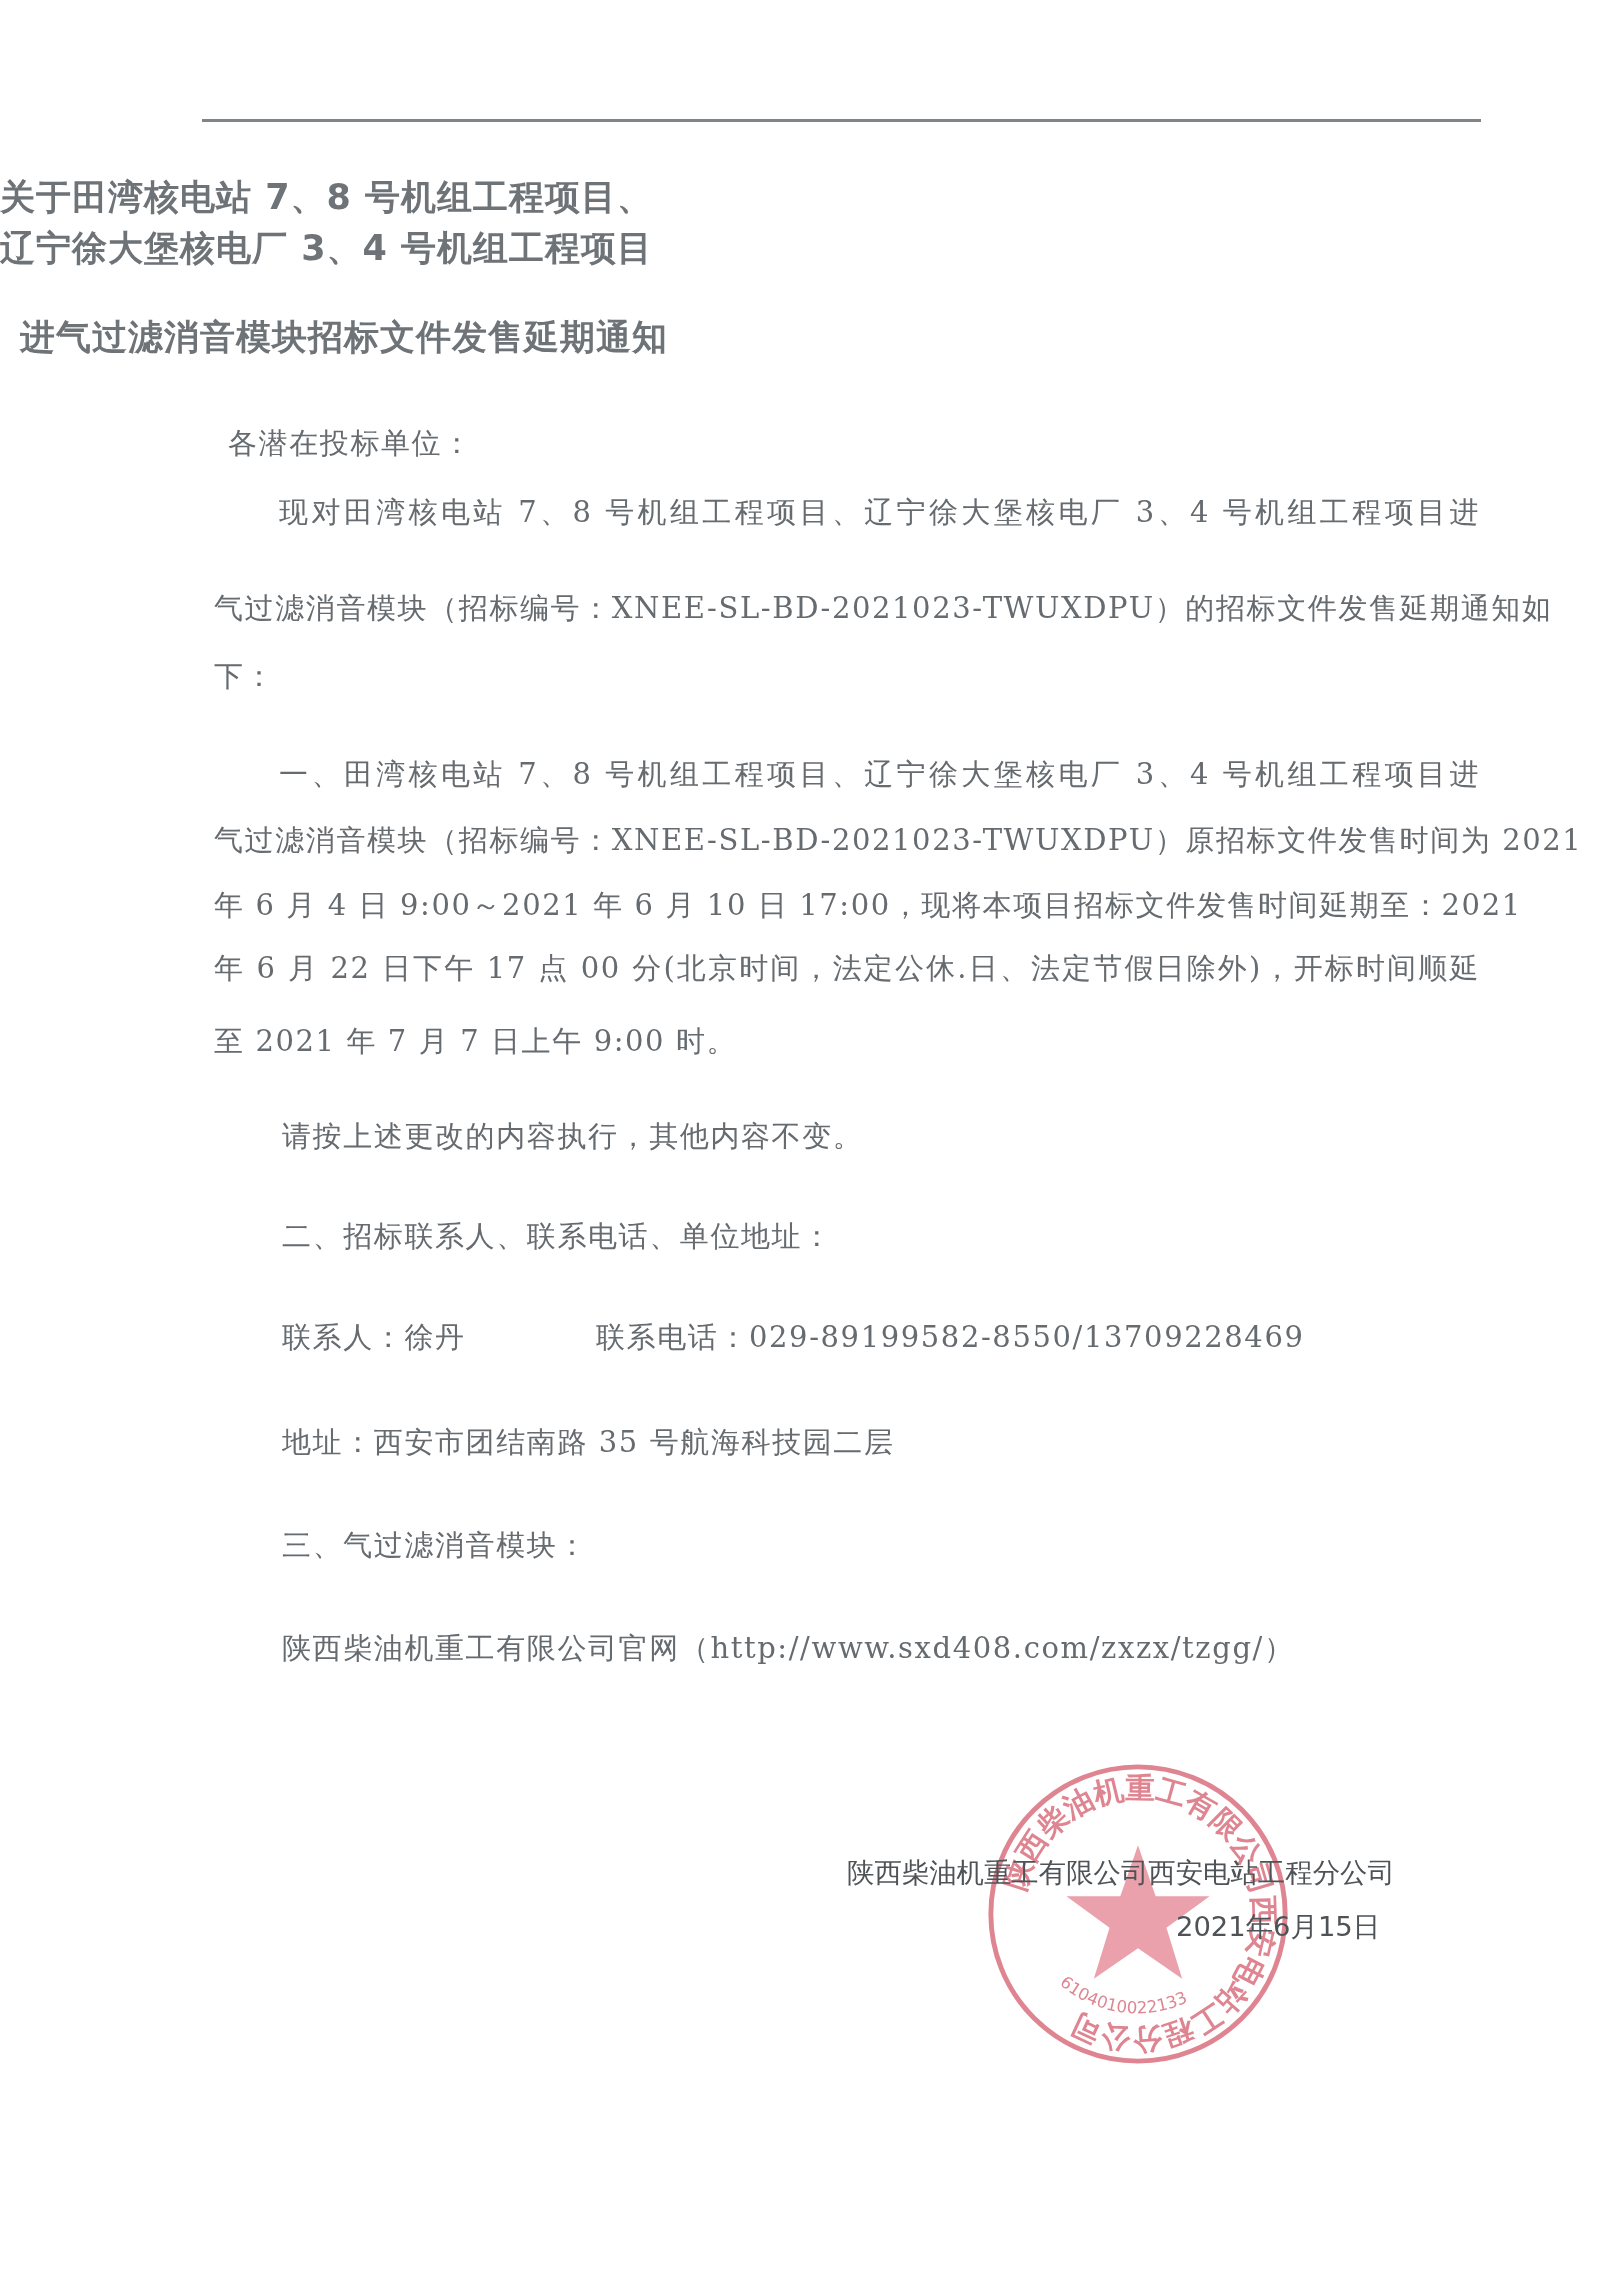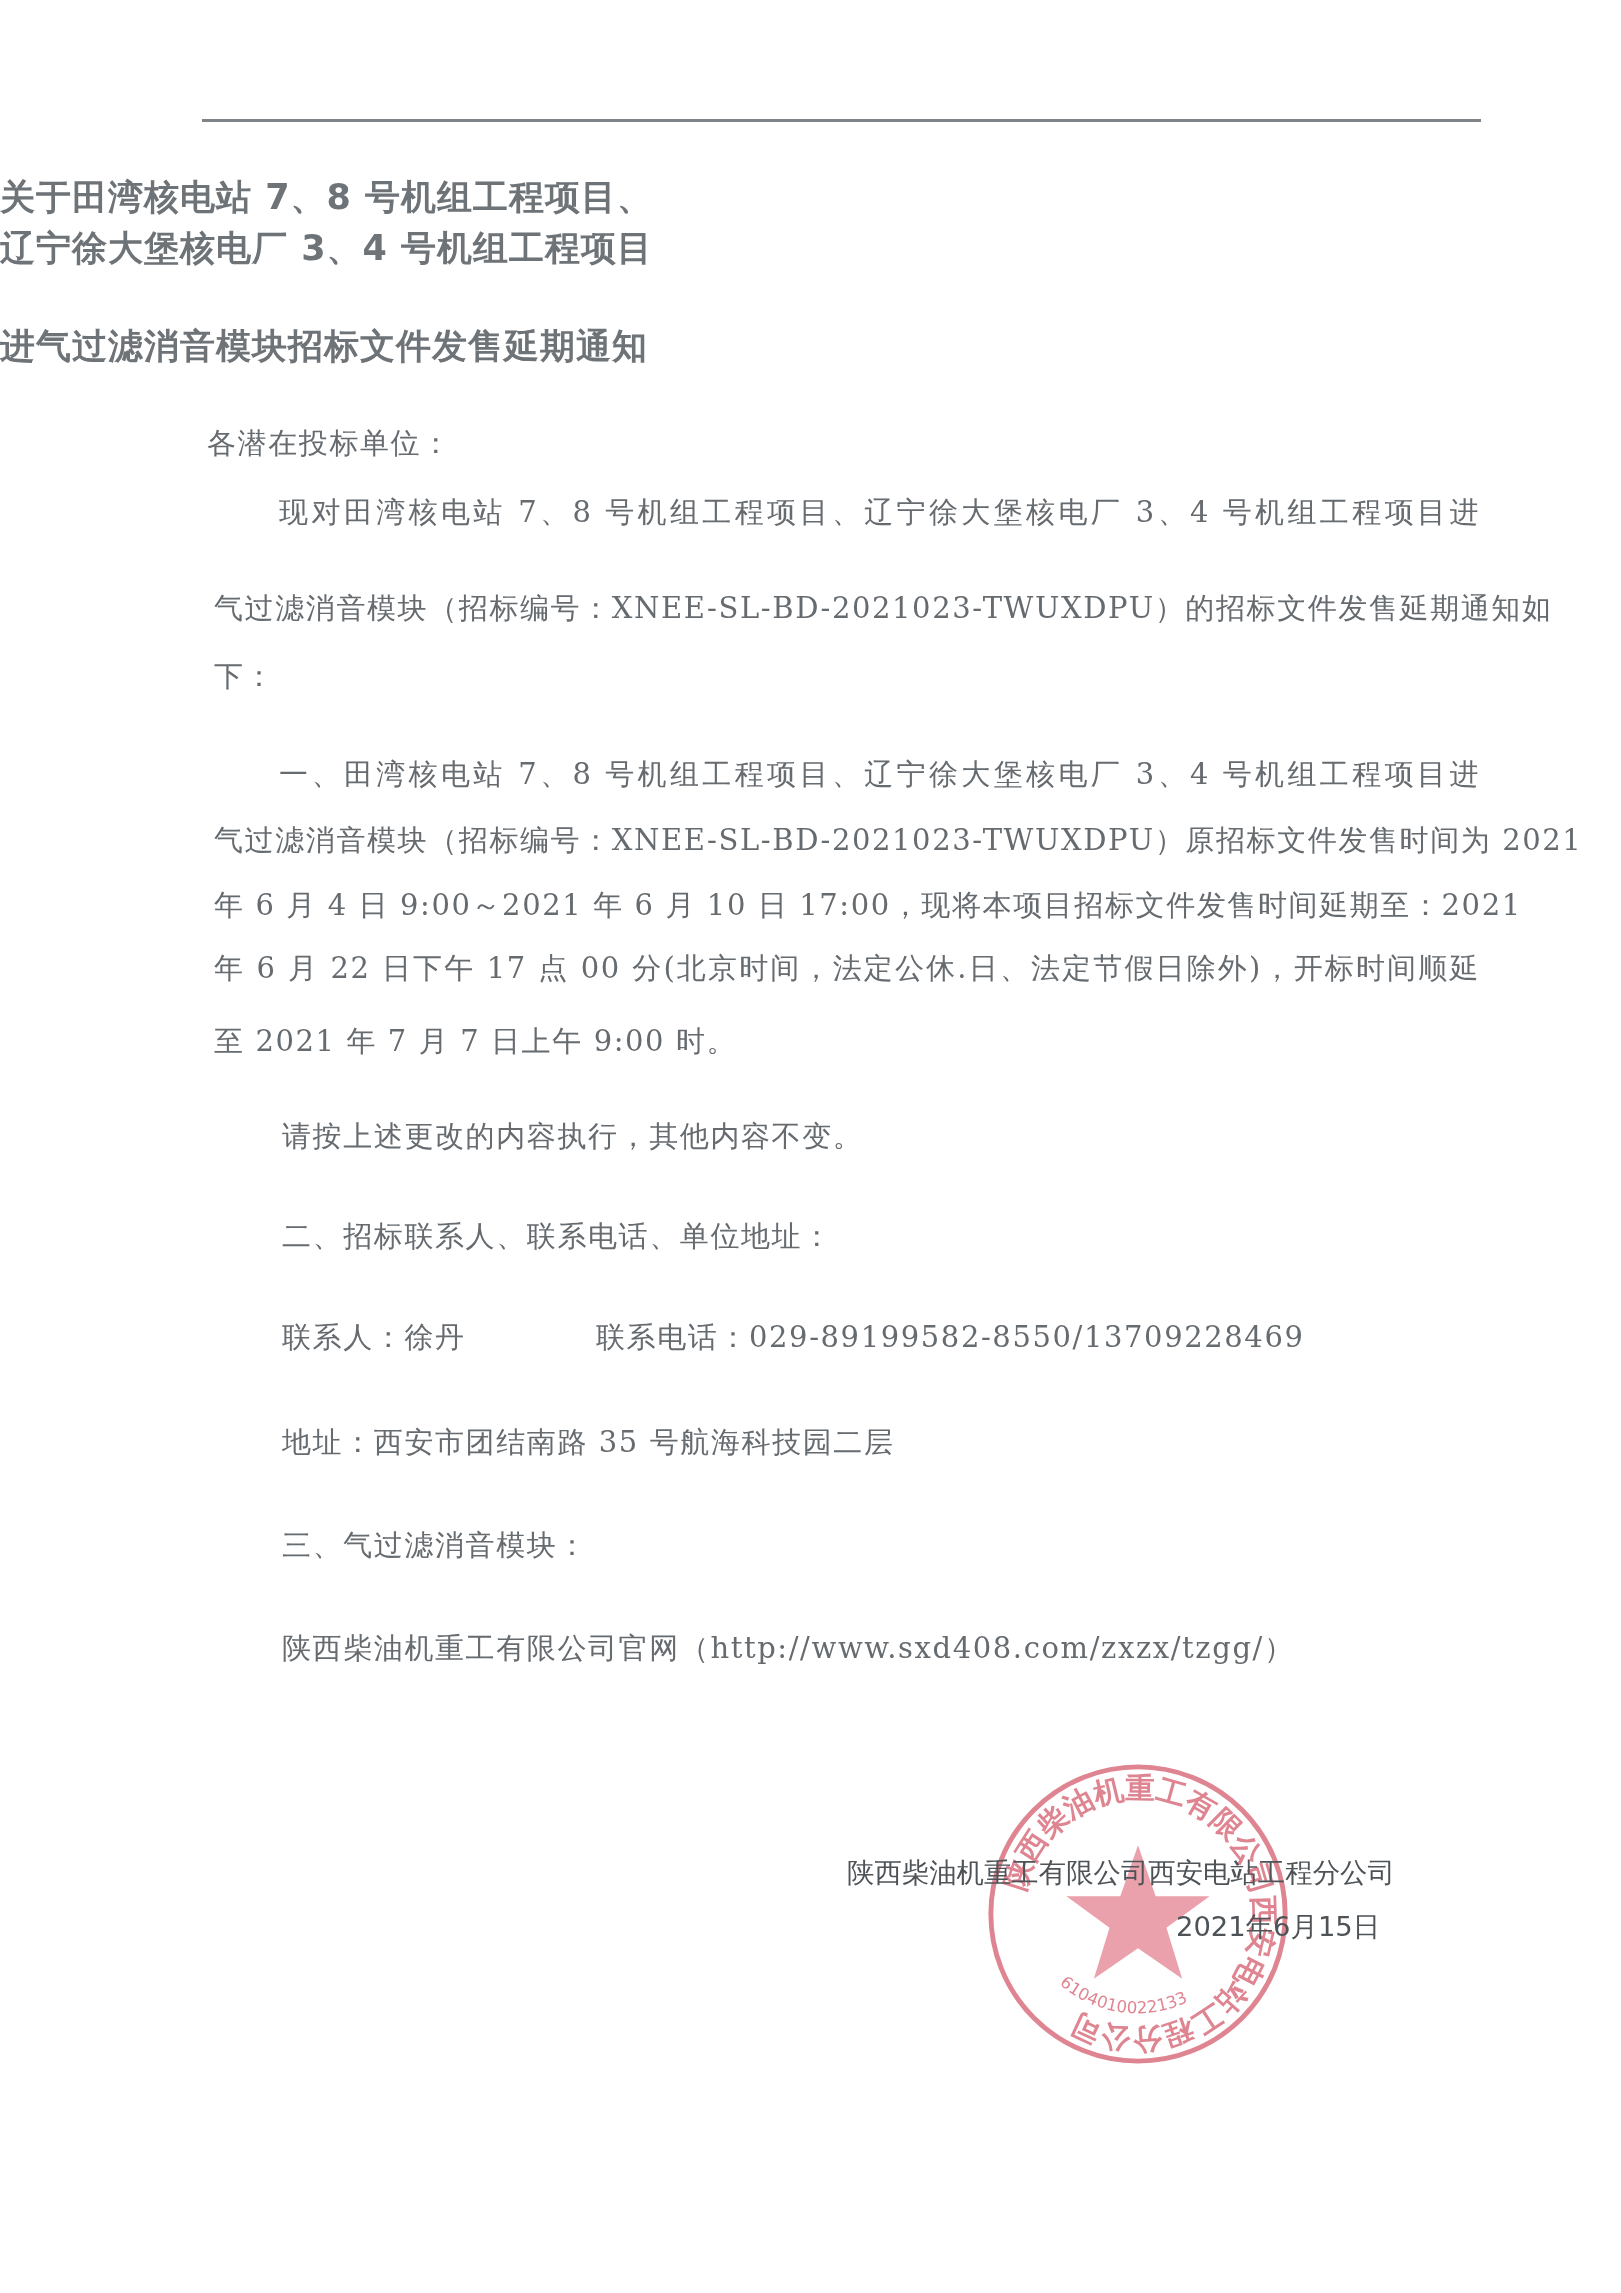--- a/index.html
+++ b/index.html
@@ -16,23 +16,23 @@
          font-family:"DejaVu Sans","Liberation Sans",sans-serif; }
   .stamp { position:absolute; left:983px; top:1759px; width:310px; height:310px; }
 </style>
 </head>
 <body>
 
 <div class="rule"></div>
 
 <div class="title" style="top:174px;">关于田湾核电站 7、8 号机组工程项目、</div>
 <div class="title" style="top:225px;">辽宁徐大堡核电厂 3、4 号机组工程项目</div>
-<div class="title" style="top:323px;">进气过滤消音模块招标文件发售延期通知</div>
+<div class="title" style="top:314px;padding-left:20px;">进气过滤消音模块招标文件发售延期通知</div>
 
-<div class="line" style="left:207px; top:424px;">各潜在投标单位：</div>
+<div class="line" style="left:228px; top:424px;">各潜在投标单位：</div>
 
 <div class="line ind justify" style="top:493px; width:1201px;">现对田湾核电站 7、8 号机组工程项目、辽宁徐大堡核电厂 3、4 号机组工程项目进</div>
 <div class="line para-line justify" style="top:589px;">气过滤消音模块（招标编号：XNEE-SL-BD-2021023-TWUXDPU）的招标文件发售延期通知如</div>
 <div class="line para-line" style="top:657px;">下：</div>
 
 <div class="line ind justify" style="top:755px; width:1201px;">一、田湾核电站 7、8 号机组工程项目、辽宁徐大堡核电厂 3、4 号机组工程项目进</div>
 <div class="line para-line justify" style="top:821px;">气过滤消音模块（招标编号：XNEE-SL-BD-2021023-TWUXDPU）原招标文件发售时间为 2021</div>
 <div class="line para-line justify" style="top:886px;">年 6 月 4 日 9:00～2021 年 6 月 10 日 17:00，现将本项目招标文件发售时间延期至：2021</div>
 <div class="line para-line justify" style="top:949px;">年 6 月 22 日下午 17 点 00 分(北京时间，法定公休.日、法定节假日除外)，开标时间顺延</div>
 <div class="line para-line" style="top:1013px;margin-top:9px;">至 2021 年 7 月 7 日上午 9:00 时。</div>

